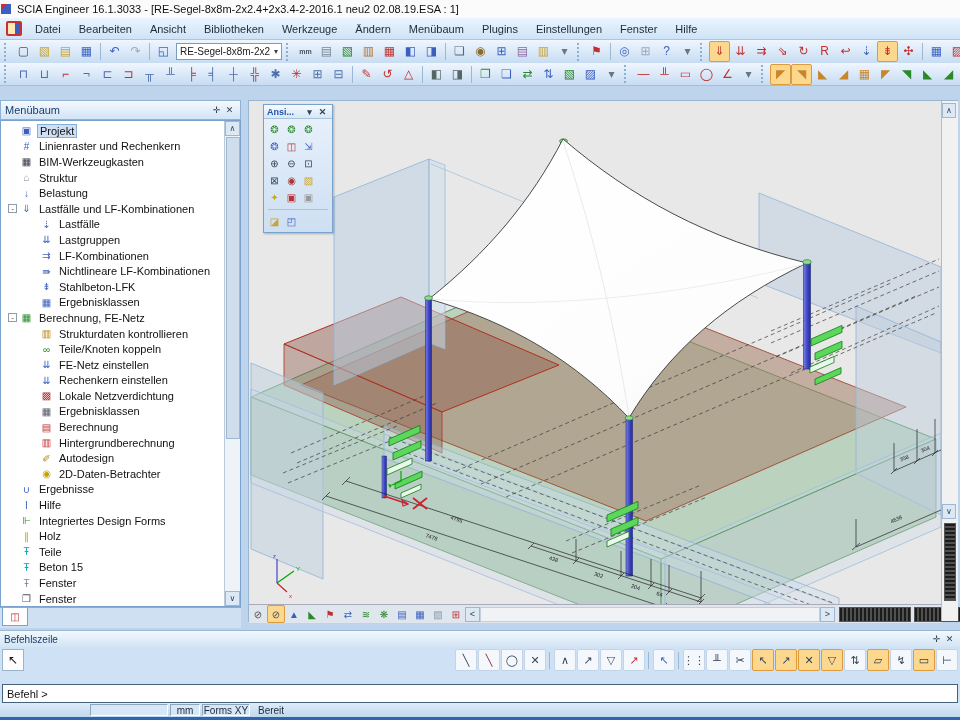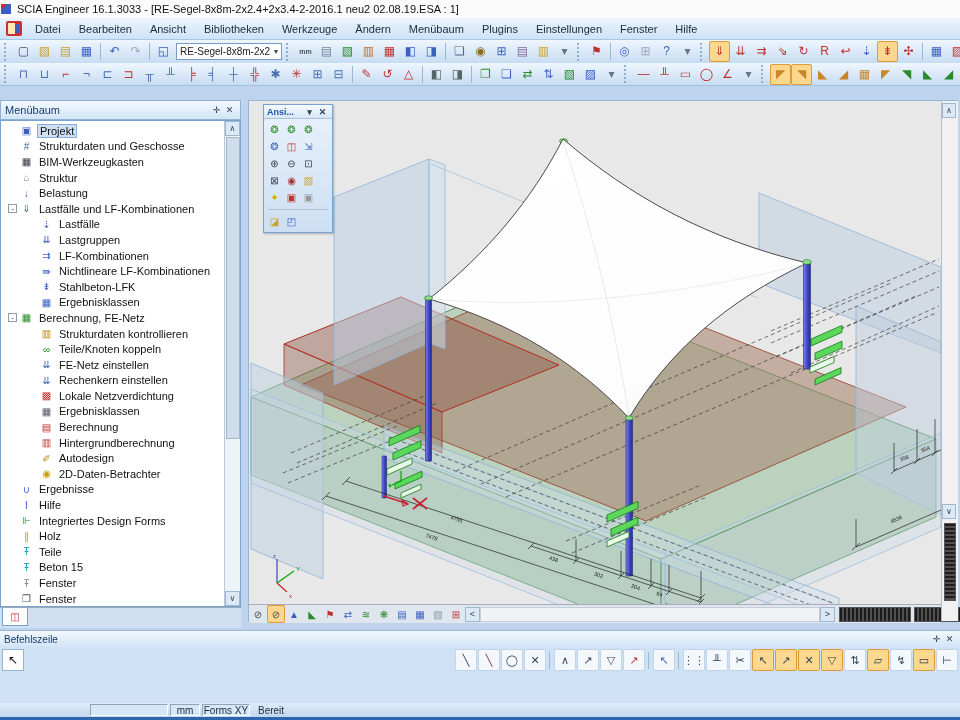--- a/index.html
+++ b/index.html
@@ -398,21 +398,21 @@
       <div id="treelist">
 
       <div class="trow selected">
             <span class="texp"></span>
             <span class="tic" style="color: rgb(58, 95, 192);">▣</span>
             <span class="tlb">Projekt</span>
           </div>
           <div class="trow">
             <span class="texp"></span>
             <span class="tic" style="color: rgb(58, 95, 192);">#</span>
-            <span class="tlb">Strukturdaten und Geschosse</span>
+            <span class="tlb">Linienraster und Rechenkern</span>
           </div>
           <div class="trow">
             <span class="texp"></span>
             <span class="tic" style="color: rgb(51, 51, 68);">▦</span>
             <span class="tlb">BIM-Werkzeugkasten</span>
           </div>
           <div class="trow">
             <span class="texp"></span>
             <span class="tic" style="color: rgb(119, 136, 153);">⌂</span>
             <span class="tlb">Struktur</span>
@@ -925,20 +925,23 @@
           <span class="g" style="color: rgb(51, 68, 85);">↯</span>
         </div>
         <div class="tb hl">
           <span class="g" style="color: rgb(51, 68, 85);">▭</span>
         </div>
         <div class="tb">
           <span class="g" style="color: rgb(51, 68, 85);">⊢</span>
         </div>
       </div>
   </div>
+  <div id="cmdinput">
+    <span>Befehl &gt;</span>
+  </div>
 </div>
 
 <div id="statusbar" class="abs">
   <div class="scell" style="width:86px;margin-left:2px;background:transparent;border-color:transparent"></div>
   <div class="scell" style="width:78px">
       <span></span>
     </div>
   <div class="scell" style="width:30px">
       <span>mm</span>
     </div>

